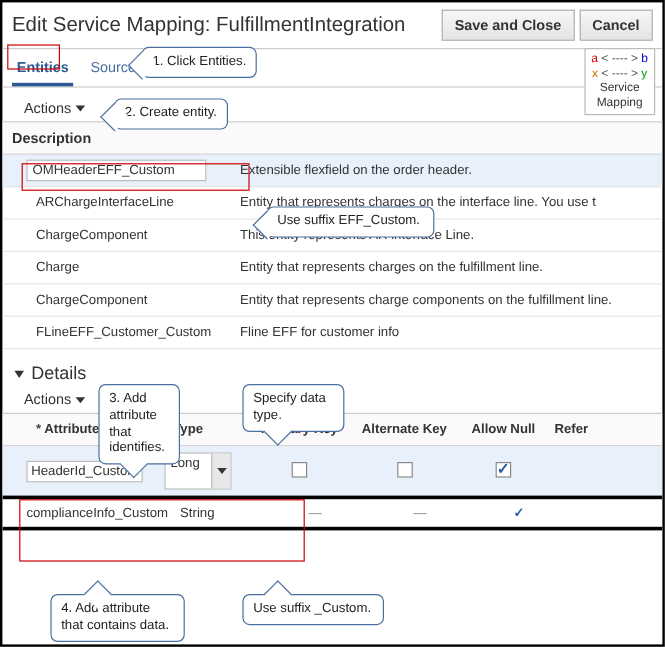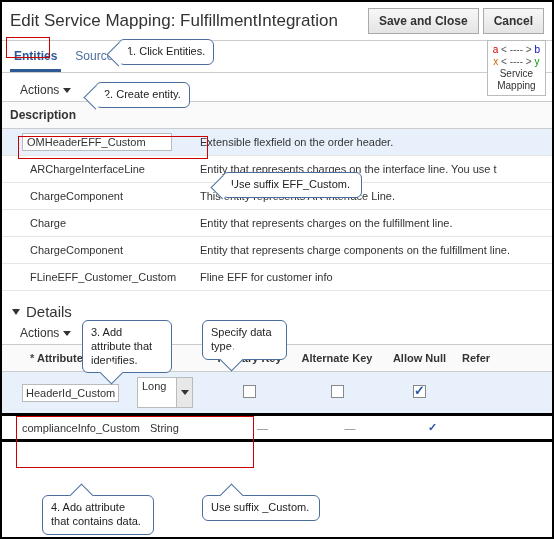--- a/index.html
+++ b/index.html
@@ -195,21 +195,21 @@
     content:"";
     position:absolute;
     width:16px; height:16px;
     background:#fff;
     border-left:1.5px solid #4a6f9e;
     border-bottom:1.5px solid #4a6f9e;
     transform:rotate(45deg);
   }
   .co1 { top:37px; left:116px; } .co1::after{ left:-9px; top:6px; transform:rotate(45deg);}
   .co2 { top:80px; left:93px; } .co2::after{ left:-9px; top:6px;}
-  .co3 { top:318px; left:80px; width:90px;} .co3::after{ left:20px; bottom:-9px; transform:rotate(-45deg);}
+  .co3 { top:318px; left:80px; width:68px;} .co3::after{ left:20px; bottom:-9px; transform:rotate(-45deg);}
   .co4 { top:318px; left:200px; width:85px;} .co4::after{ left:20px; bottom:-9px; transform:rotate(-45deg);}
   .co5 { top:170px; left:220px; width:140px; } .co5::after{ left:-9px; top:6px;}
   .co6 { top:493px; left:40px; width:112px;} .co6::after{ left:30px; top:-9px; transform:rotate(135deg);}
   .co7 { top:493px; left:200px; width:118px;} .co7::after{ left:20px; top:-9px; transform:rotate(135deg);}
 </style>
 </head>
 <body>
 
 
 

